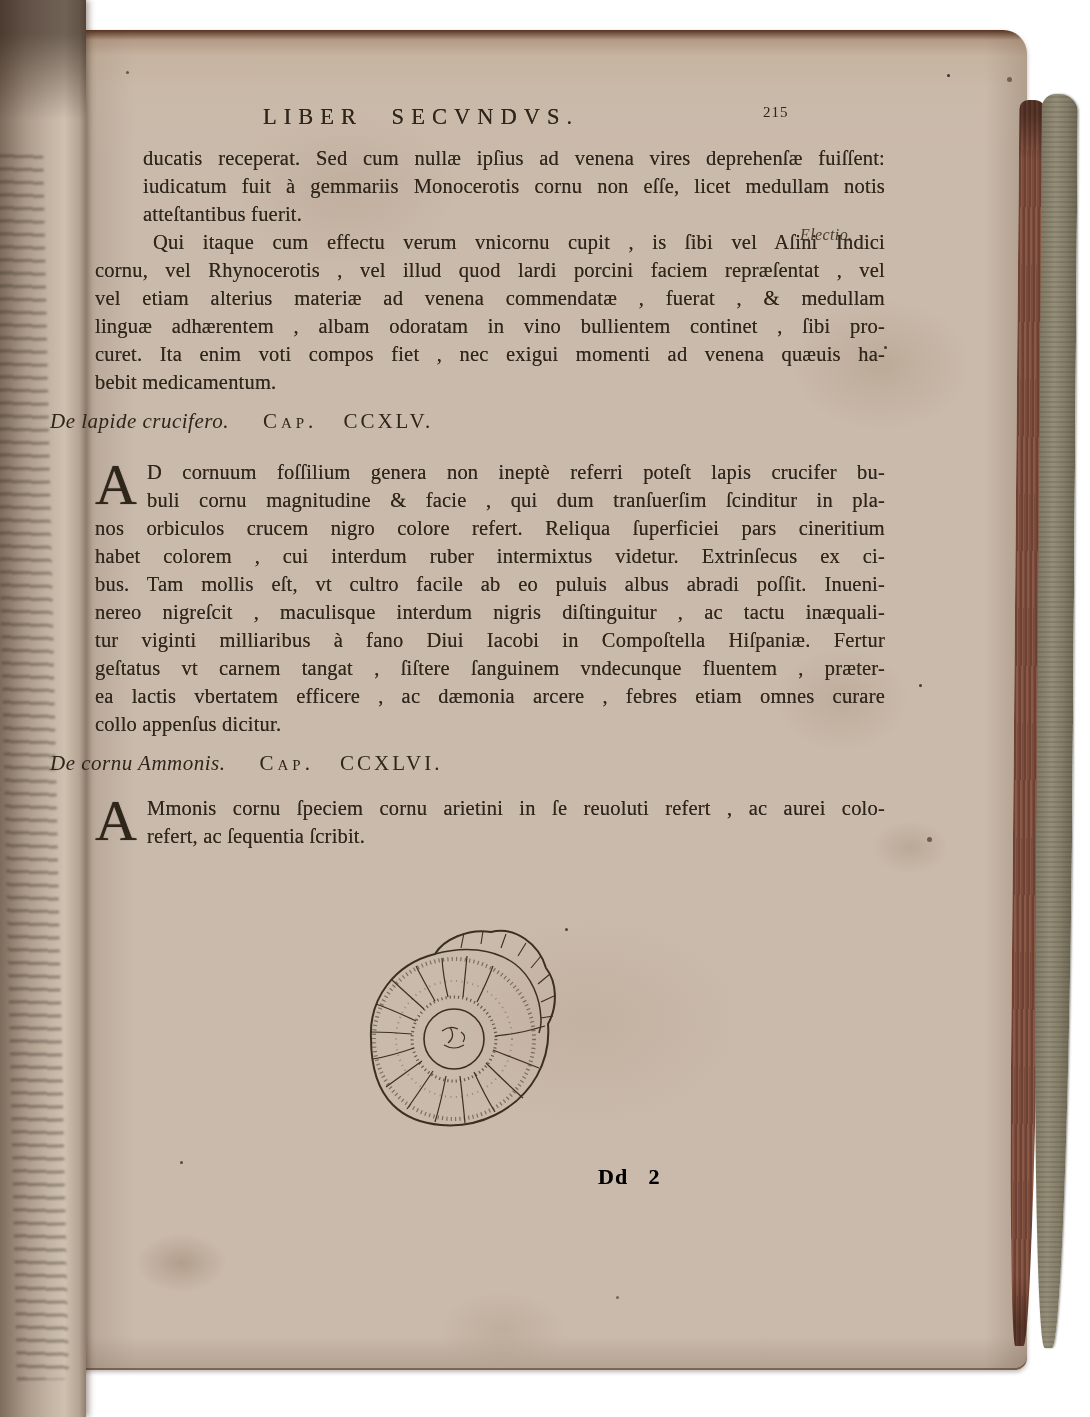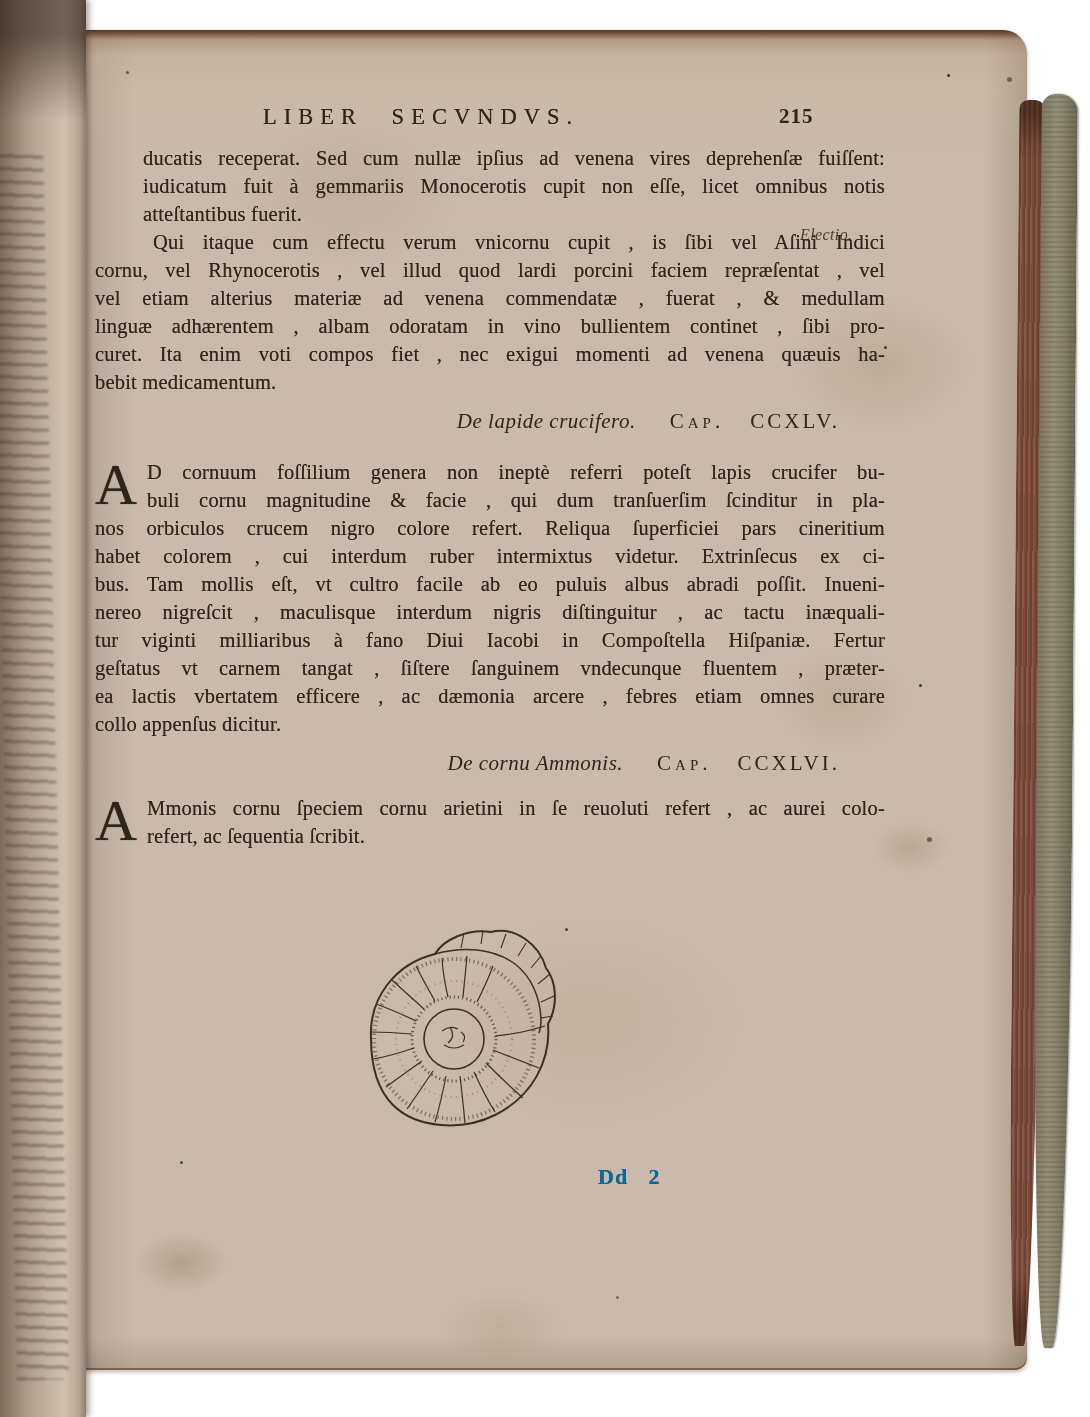--- a/index.html
+++ b/index.html
@@ -61,39 +61,39 @@
     position:absolute;left:4px;top:150px;width:52px;height:1230px;
     background:repeating-linear-gradient(3deg, rgba(45,35,25,.55) 0 3px, rgba(0,0,0,0) 3px 13px);
     filter:blur(1.3px);transform:rotate(-1.2deg);opacity:.65;
   }
 
   
   .text-block{position:absolute;left:95px;top:104px;width:790px;color:#2e251b;}
   .header-row{position:relative;height:30px;}
   .running-title{position:absolute;left:168px;font-size:22.5px;letter-spacing:7px;word-spacing:16px;
                  text-shadow:0 0 .6px rgba(46,37,27,.8);}
-  .page-number{position:absolute;left:684px;font-size:21px;letter-spacing:1px;font-weight:bold;}
+  .page-number{position:absolute;left:668px;font-size:15px;letter-spacing:1px;}
   .line{line-height:28px;height:28px;font-size:20.5px;letter-spacing:.2px;
         text-align:justify;text-align-last:justify;text-shadow:0 0 .5px rgba(46,37,27,.65);}
   .line.last{text-align-last:left;}
   .line.indent{padding-left:58px;}
   .intro{margin-top:10px;margin-left:48px;}
-  .chap-head{margin-top:8px;height:34px;line-height:34px;text-align:right;
+  .chap-head{margin-top:8px;height:34px;line-height:34px;text-align:left;
              transform:translateX(-45px);white-space:nowrap;}
   .chap-title{font-style:italic;font-size:21px;letter-spacing:.5px;}
   .cap-label{font-variant:small-caps;font-size:21px;letter-spacing:4px;margin-left:34px;}
   .cap-number{font-size:21px;letter-spacing:3px;margin-left:26px;}
   .chap-body{margin-top:20px;}
   .chap-body.short{margin-top:14px;}
   .dropcap{float:left;font-size:58px;line-height:48px;height:52px;width:46px;margin:3px 6px 0 0;
            text-shadow:0 0 1px rgba(46,37,27,.8);}
   .marginal-note{position:absolute;left:800px;top:226px;font-style:italic;font-size:16px;
                  color:#3a2f22;letter-spacing:.4px;opacity:.9;}
   .signature-mark{position:absolute;left:598px;top:1164px;font-size:22px;font-weight:bold;
-                  color:#0369a1;word-spacing:14px;letter-spacing:1px;
+                  color:#000000;word-spacing:14px;letter-spacing:1px;
                   text-shadow:0 0 .5px rgba(46,37,27,.7);}
 
   
   .woodcut{position:absolute;left:343px;top:920px;}
   .woodcut path,.woodcut circle{fill:none;stroke:#3b2f22;}
 
   
   .specks{position:absolute;left:0;top:0;width:3px;height:3px;border-radius:50%;
     box-shadow:
       947px 74px 0 0 rgba(35,25,18,.85),
@@ -120,21 +120,21 @@
 
   <div class="text-block">
 
     <div class="header-row">
       <span class="running-title">LIBER SECVNDVS.</span>
       <span class="page-number">215</span>
     </div>
 
     <div class="intro">
       <div class="line">ducatis receperat.  Sed cum nullæ ipſius ad venena vires deprehenſæ fuiſſent:</div>
-      <div class="line">iudicatum fuit à gemmariis Monocerotis cupit non eſſe, licet omnibus notis</div>
+      <div class="line">iudicatum fuit à gemmariis Monocerotis cornu non eſſe, licet medullam notis</div>
       <div class="line last">atteſtantibus fuerit.</div>
     </div>
 
     <div>
       <div class="line indent">Qui itaque cum effectu verum vnicornu cupit , is ſibi vel Aſini Indici</div>
       <div class="line">cornu, vel Rhynocerotis , vel illud quod lardi porcini faciem repræſentat , vel</div>
       <div class="line">vel etiam alterius materiæ ad venena commendatæ , fuerat , &amp; medullam</div>
       <div class="line">linguæ adhærentem , albam odoratam in vino bullientem continet , ſibi pro-</div>
       <div class="line">curet.  Ita enim voti compos fiet , nec exigui momenti ad venena quæuis ha-</div>
       <div class="line last">bebit medicamentum.</div>

